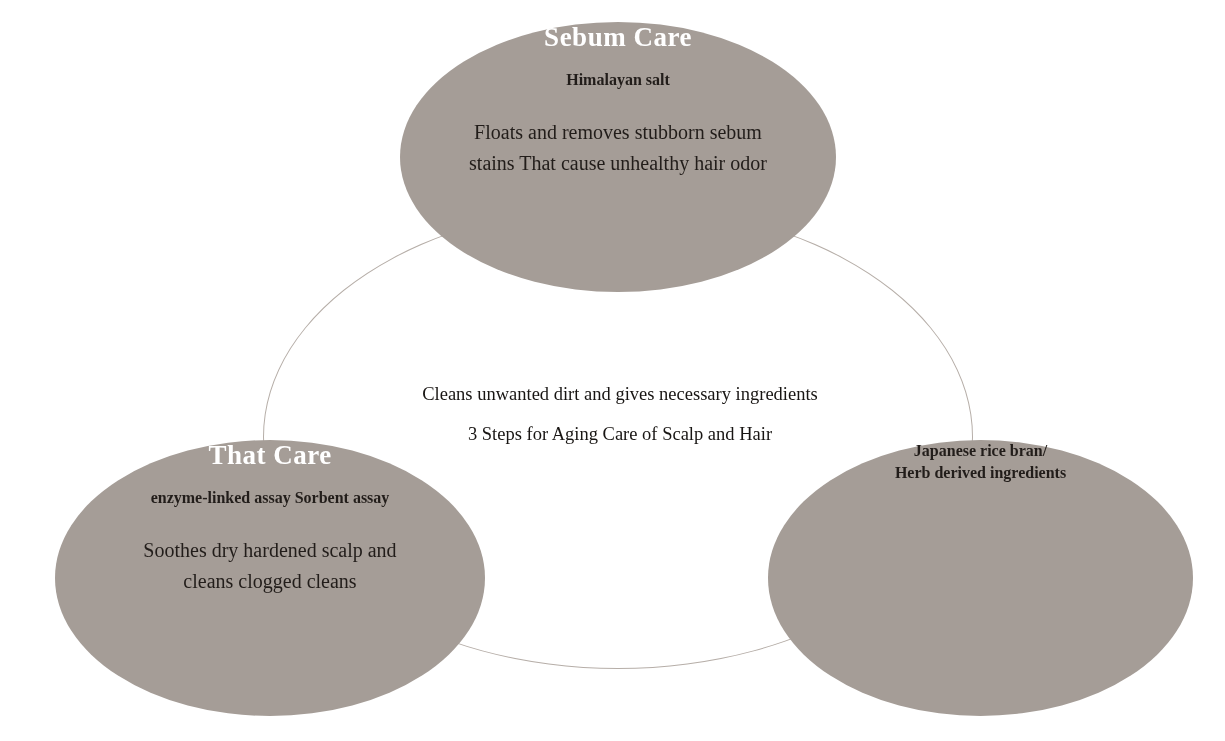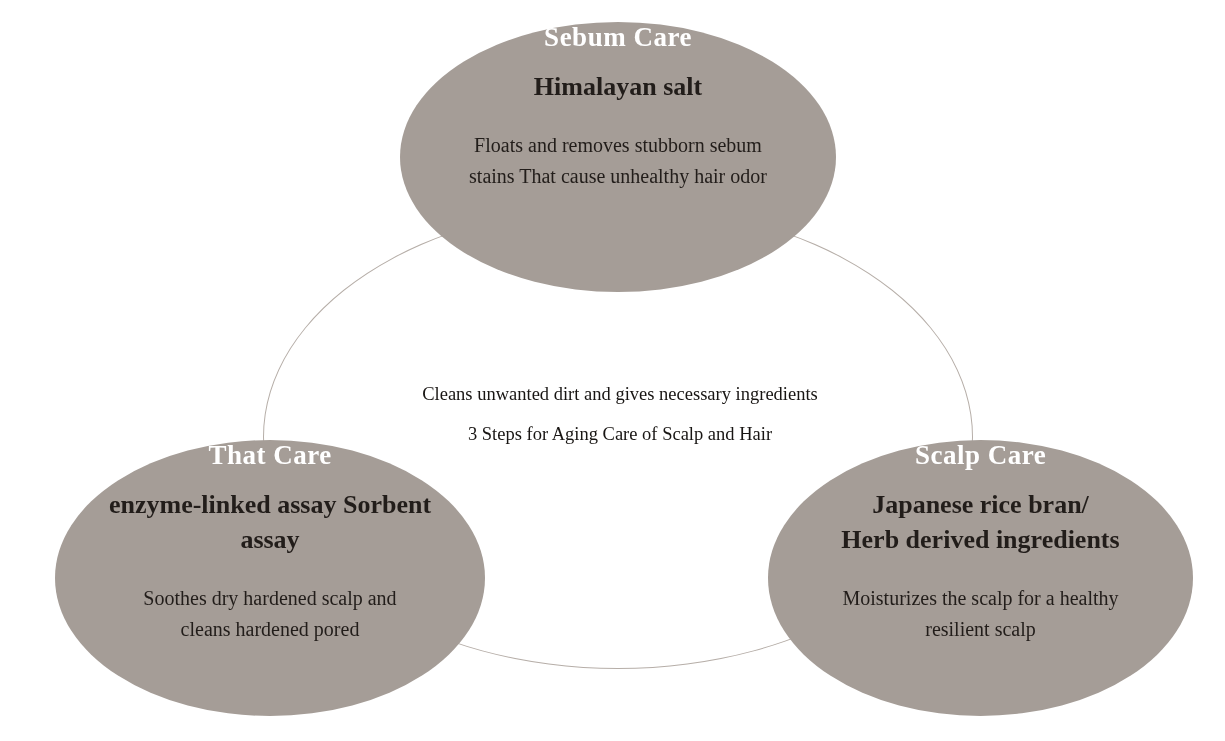--- a/index.html
+++ b/index.html
@@ -45,21 +45,21 @@
   .node-pore  { left: 55px;  top: 440px; width: 430px; height: 276px; }
   .node-scalp { left: 768px; top: 440px; width: 425px; height: 276px; }
   .node-title {
     color: var(--title-color);
     font-size: 27px;
     font-weight: bold;
     letter-spacing: 0.5px;
     margin-bottom: 16px;
   }
   .node-subtitle {
-    font-size: 26px;
+    font-size: 16px;
     font-weight: bold;
     line-height: 1.35;
     white-space: pre-line;
     margin-bottom: 26px;
   }
   .node-body {
     font-size: 20px;
     line-height: 1.55;
     white-space: pre-line;
   }
@@ -86,29 +86,26 @@
     <div class="node-title">Sebum Care</div>
     <div class="node-subtitle">Himalayan salt</div>
     <div class="node-body">Floats and removes stubborn sebum
 stains That cause unhealthy hair odor</div>
   </div>
 
   <div class="node node-pore">
     <div class="node-title">That Care</div>
     <div class="node-subtitle">enzyme-linked assay Sorbent assay</div>
     <div class="node-body">Soothes dry hardened scalp and
-cleans hardened pored</div>
+cleans clogged cleans</div>
   </div>
 
   <div class="node node-scalp">
-    <div class="node-title">Scalp Care</div>
     <div class="node-subtitle">Japanese rice bran/
 Herb derived ingredients</div>
-    <div class="node-body">Moisturizes the scalp for a healthy
-resilient scalp</div>
   </div>
 
   <div class="center-text">
     <div class="center-line-1">Cleans unwanted dirt and gives necessary ingredients</div>
     <div class="center-line-2">3 Steps for Aging Care of Scalp and Hair</div>
   </div>
 
 </div>
 
 </body></html>

